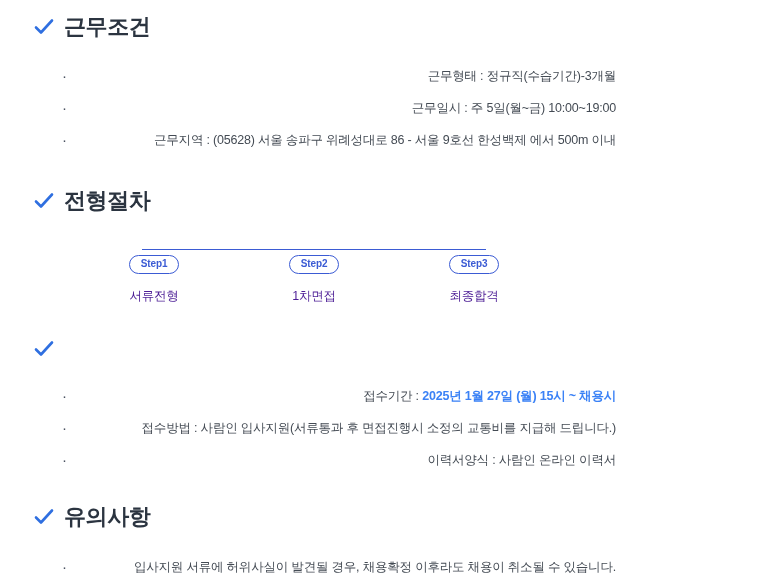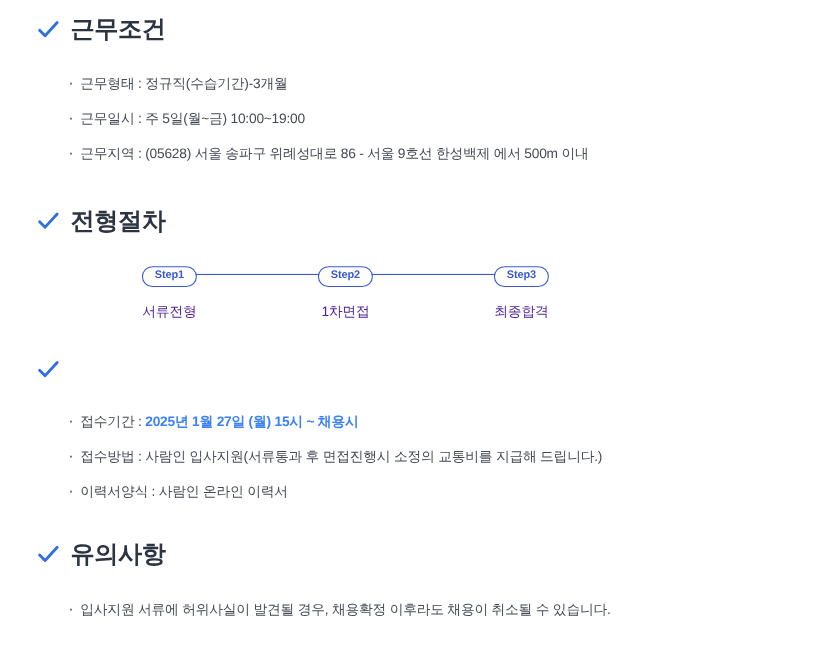--- a/index.html
+++ b/index.html
@@ -43,20 +43,21 @@
     color: #2b3440;
     letter-spacing: -0.4px;
     line-height: 1.2;
   }
 
   
   .bullets {
     margin: 0;
     padding: 0 12px 0 62px;
     list-style: none;
+    text-align: right;
   }
   .bullets li {
     position: relative;
     font-size: 12.5px;
     color: #444b54;
     line-height: 1.5;
     padding-left: 11px;
     margin-bottom: 13px;
     letter-spacing: -0.2px;
   }
@@ -87,20 +88,21 @@
     left: 28px;
     right: 28px;
     height: 1px;
     background: #3b5bd4;
   }
   .steps {
     position: relative;
     display: flex;
     justify-content: space-between;
     align-items: center;
+    margin-top: 13px;
   }
   .step {
     width: 80px;
     text-align: center;
   }
   .step-pill {
     display: inline-block;
     border: 1px solid #3b5bd4;
     border-radius: 10px;
     background: #ffffff;

